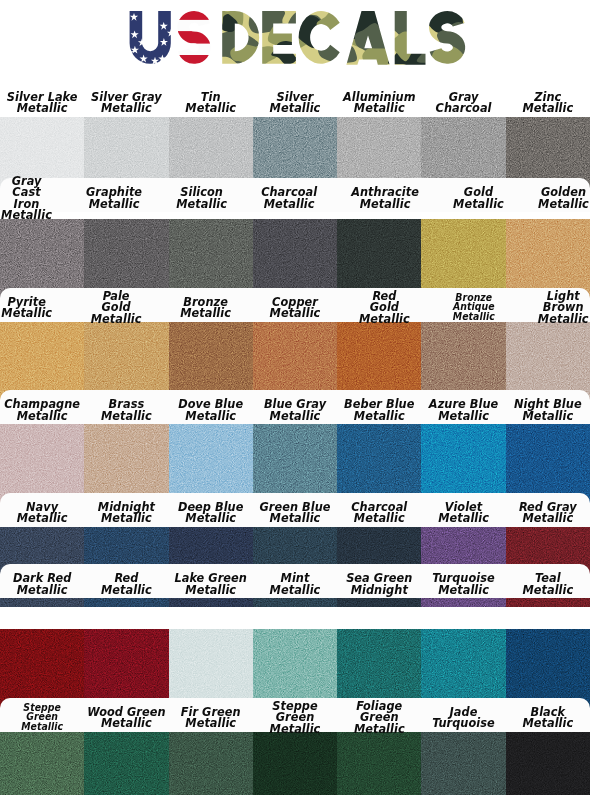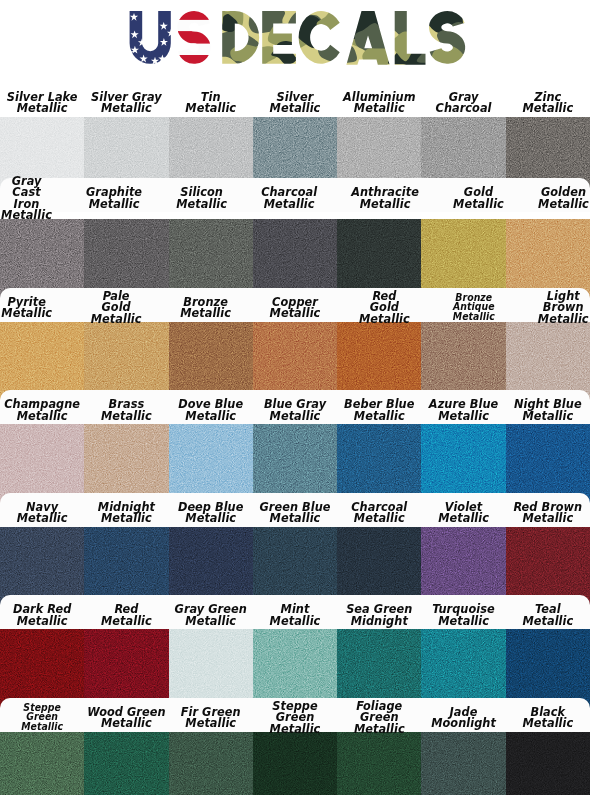--- a/index.html
+++ b/index.html
@@ -248,39 +248,39 @@
         <div class="lbl">Midnight
 Metallic</div>
         <div class="lbl">Deep Blue
 Metallic</div>
         <div class="lbl">Green Blue
 Metallic</div>
         <div class="lbl">Charcoal
 Metallic</div>
         <div class="lbl">Violet
 Metallic</div>
-        <div class="lbl">Red Brown
+        <div class="lbl">Red Gray
 Metallic</div>
       </div>
       <div class="swrow" style="top: 617px; height: 80.5px;">
         <div class="sw" style="background: rgb(123, 14, 18);"></div>
         <div class="sw" style="background: rgb(125, 15, 29);"></div>
         <div class="sw" style="background: rgb(213, 225, 225);"></div>
         <div class="sw" style="background: rgb(125, 181, 172);"></div>
         <div class="sw" style="background: rgb(27, 107, 105);"></div>
         <div class="sw" style="background: rgb(22, 127, 142);"></div>
         <div class="sw" style="background: rgb(17, 66, 108);"></div>
         <div class="tex"></div>
       </div>
-      <div class="band" style="top: 583px;">
+      <div class="band" style="top: 552px;">
         <div class="lbl">Dark Red
 Metallic</div>
         <div class="lbl">Red
 Metallic</div>
-        <div class="lbl">Gray Green
+        <div class="lbl">Lake Green
 Metallic</div>
         <div class="lbl">Mint
 Metallic</div>
         <div class="lbl">Sea Green
 Midnight</div>
         <div class="lbl">Turquoise
 Metallic</div>
         <div class="lbl">Teal
 Metallic</div>
       </div>
@@ -300,18 +300,18 @@
 Metallic</div>
         <div class="lbl">Wood Green
 Metallic</div>
         <div class="lbl">Fir Green
 Metallic</div>
         <div class="lbl">Steppe Green
 Metallic</div>
         <div class="lbl">Foliage Green
 Metallic</div>
         <div class="lbl">Jade
-Moonlight</div>
+Turquoise</div>
         <div class="lbl">Black
 Metallic</div>
       </div>
     </div>
 </div>
 
 </body></html>

